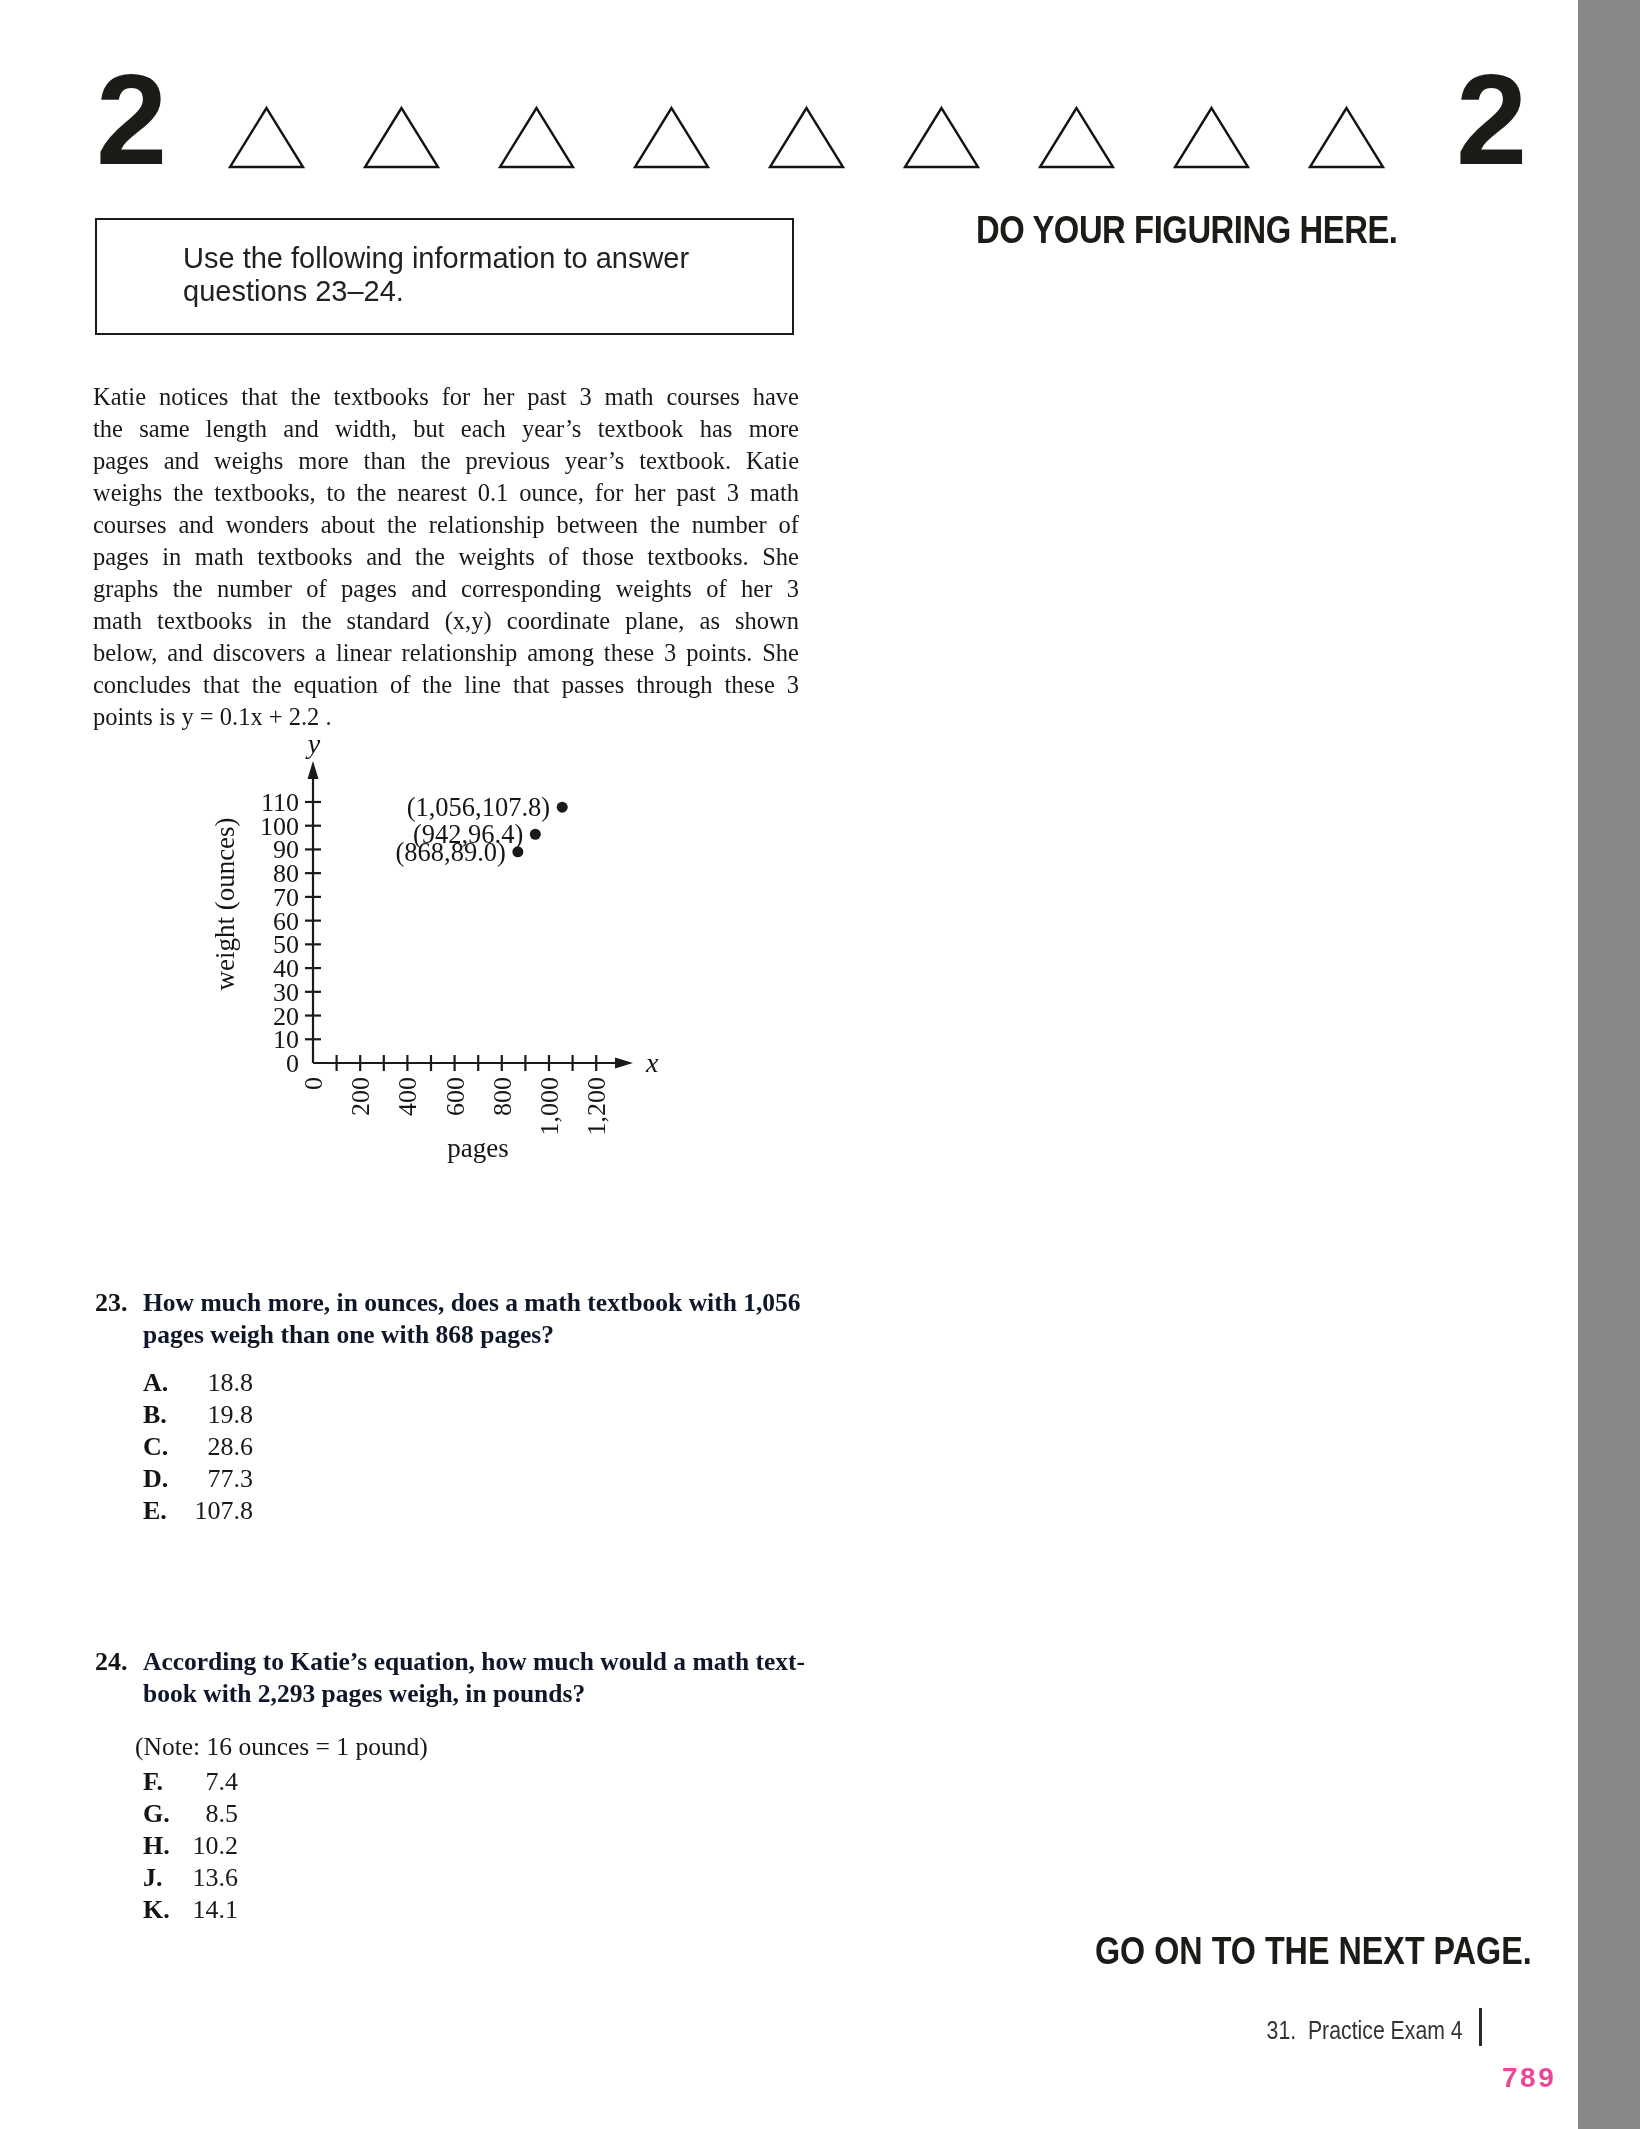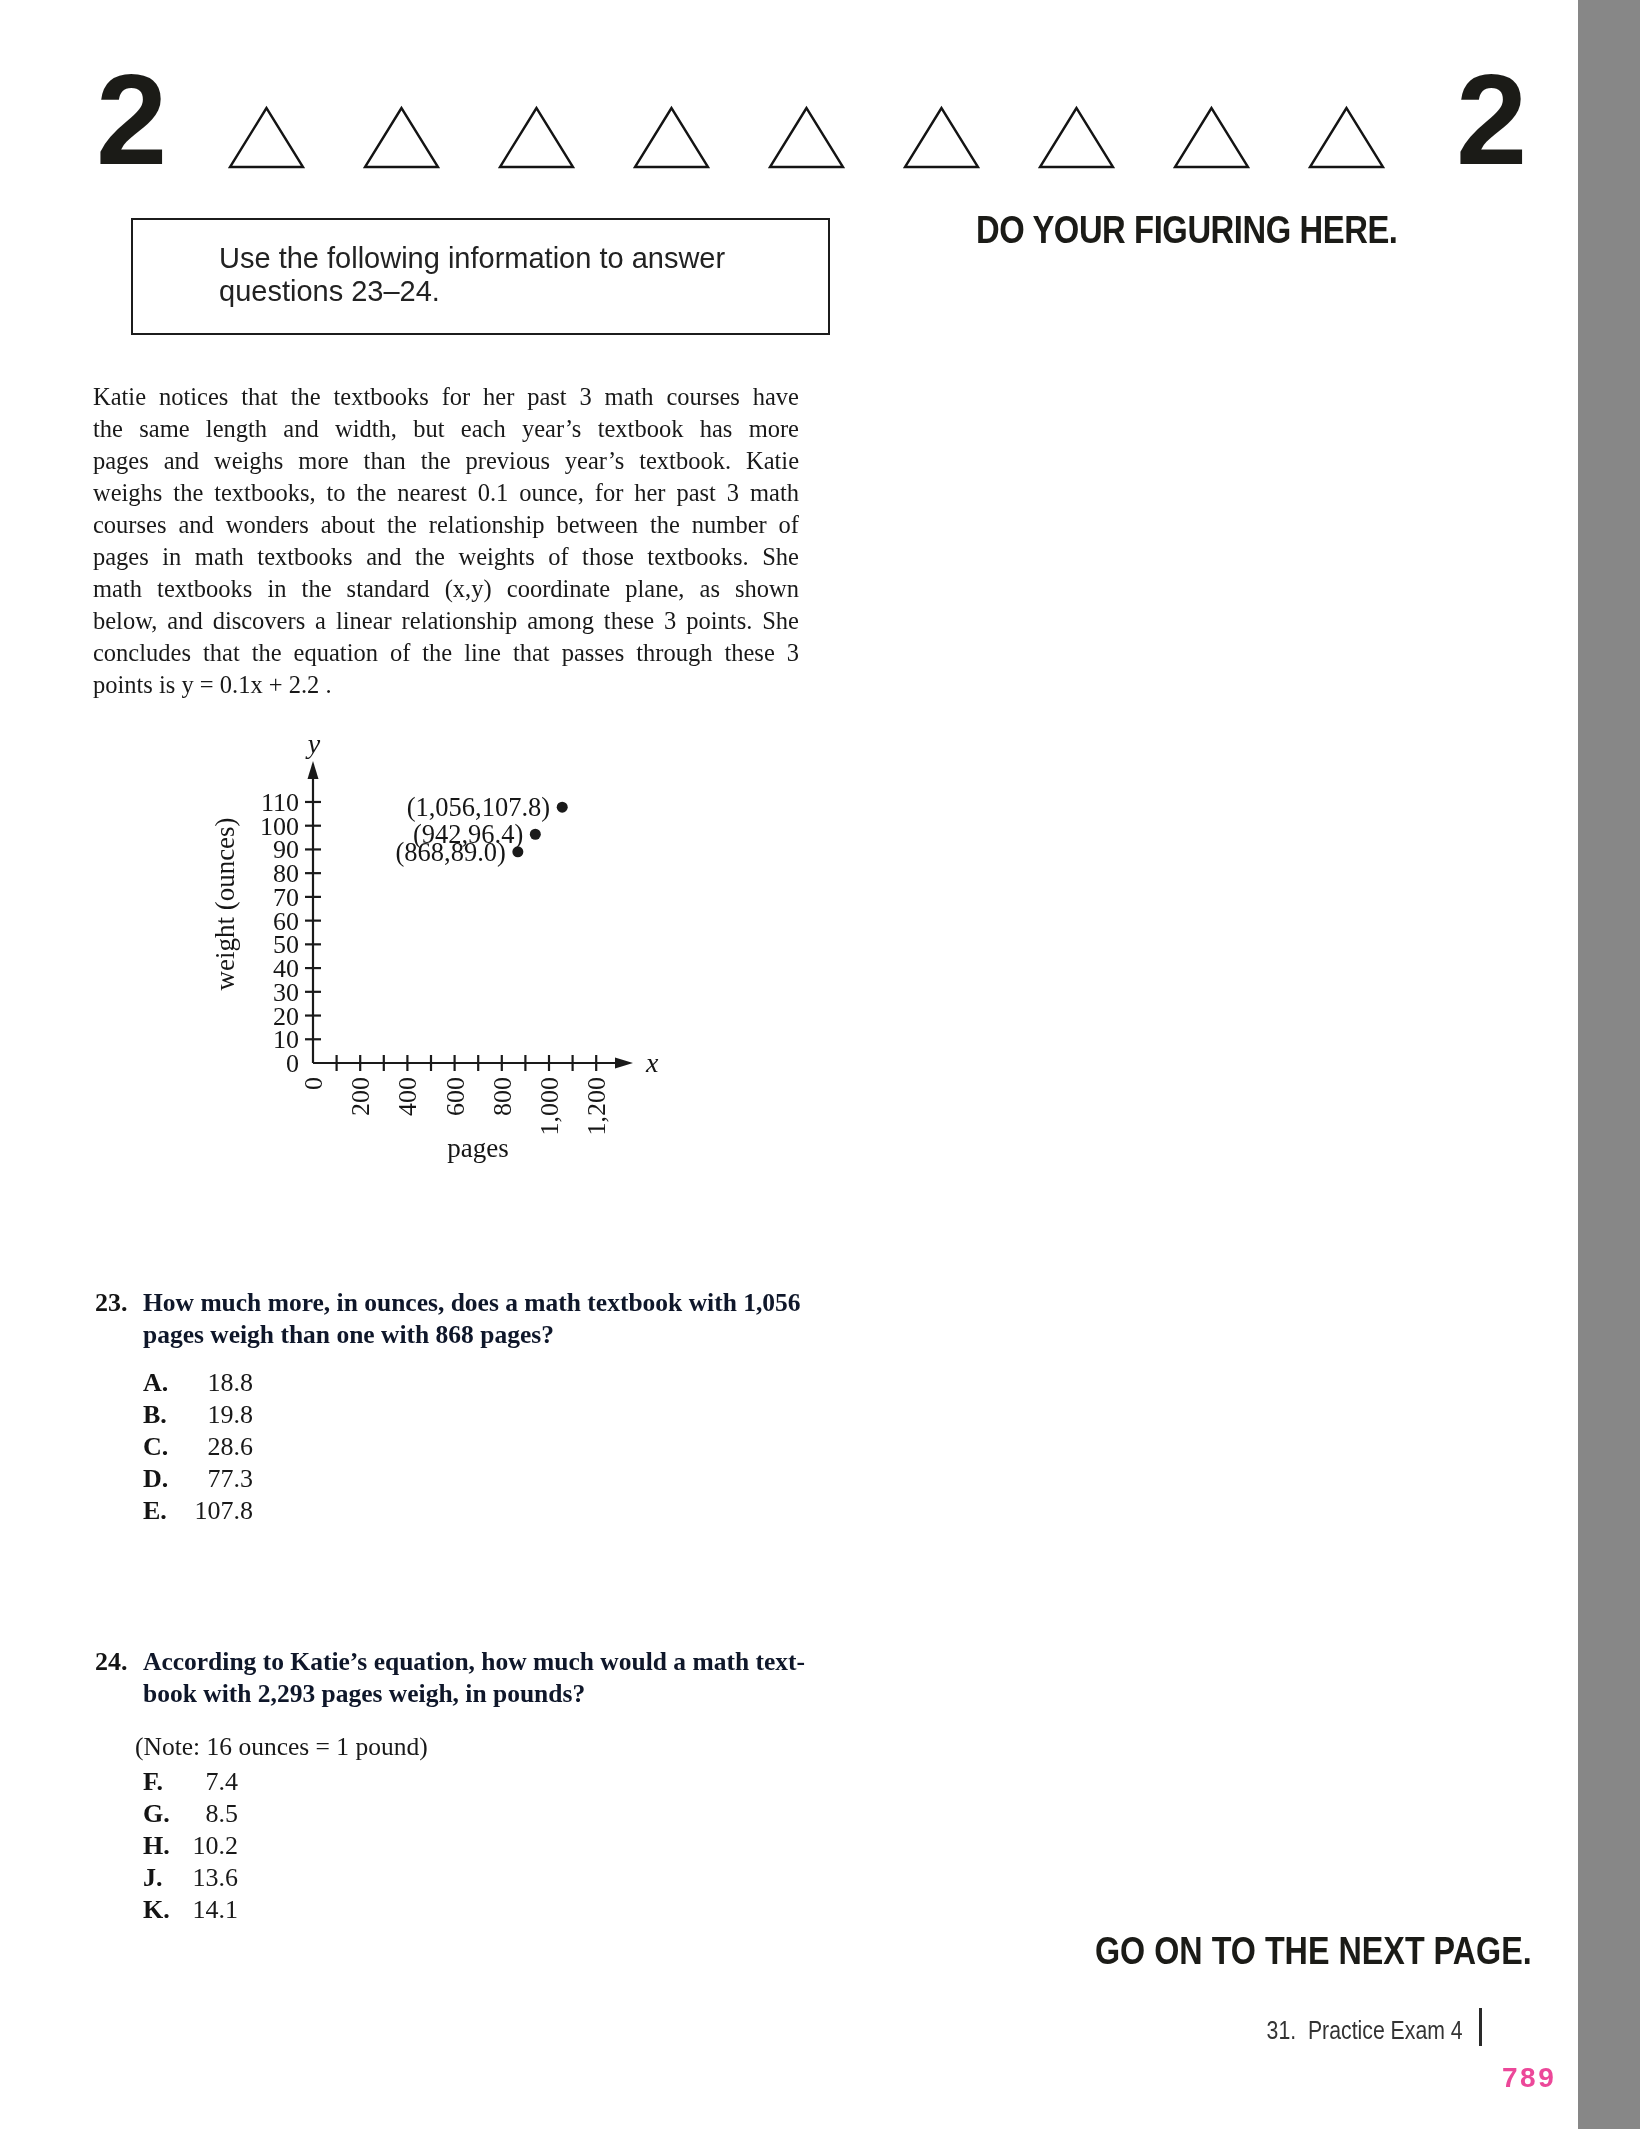--- a/index.html
+++ b/index.html
@@ -20,21 +20,21 @@
   #tri-svg{left:0;top:0;}
   .figuring{
     left:976px;top:209px;font-family:"Liberation Sans",sans-serif;
     font-weight:bold;font-size:39px;line-height:1.1;color:#1b1b17;
     letter-spacing:-0.5px;transform:scaleX(0.84);transform-origin:left top;
     white-space:nowrap;
   }
   
   .instruction-box{
     left:95px;top:218px;width:695px;height:113px;
-    border:2.5px solid #1c1c1c;background:#fff;margin-left:36px;
+    border:2.5px solid #1c1c1c;background:#fff;
   }
   .ib-text{
     margin:22px 0 0 86px;font-family:"Liberation Sans",sans-serif;
     font-size:29px;line-height:33px;color:#222;
   }
   
   .passage{left:93px;top:381px;width:706px;}
   .pline{
     font-size:24.5px;line-height:32px;height:32px;white-space:nowrap;
     text-align:justify;text-align-last:justify;color:#191919;
@@ -108,20 +108,21 @@
   </div>
 </div>
 
 <div class="abs passage">
   <div class="pline">Katie notices that the textbooks for her past 3 math courses have</div>
   <div class="pline">the same length and width, but each year’s textbook has more</div>
   <div class="pline">pages and weighs more than the previous year’s textbook. Katie</div>
   <div class="pline">weighs the textbooks, to the nearest 0.1 ounce, for her past 3 math</div>
   <div class="pline">courses and wonders about the relationship between the number of</div>
   <div class="pline">pages in math textbooks and the weights of those textbooks. She</div>
+  <div class="pline">graphs the number of pages and corresponding weights of her 3</div>
   <div class="pline">math textbooks in the standard (x,y) coordinate plane, as shown</div>
   <div class="pline">below, and discovers a linear relationship among these 3 points. She</div>
   <div class="pline">concludes that the equation of the line that passes through these 3</div>
   <div class="pline last">points is y = 0.1x + 2.2 .</div>
 </div>
 
 <svg id="chart-svg" class="abs" width="560" height="470">
     <line x1="163" y1="338" x2="163" y2="50" class="ax"></line>
     <polygon points="163,36 157.5,54 168.5,54" class="solid"></polygon>
     <line x1="163" y1="338" x2="470" y2="338" class="ax"></line>

